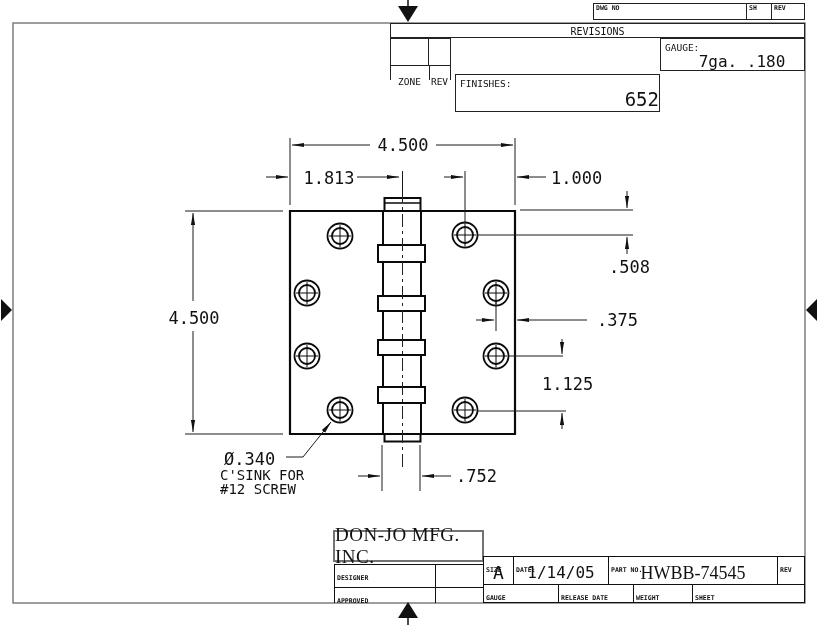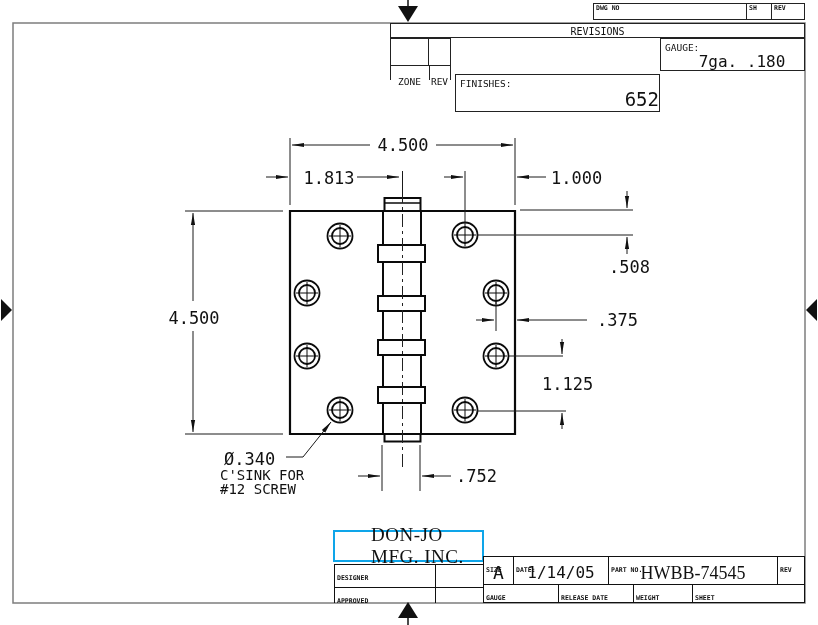--- a/index.html
+++ b/index.html
@@ -19,23 +19,23 @@
   #zr-stub{left:390px;top:66px;width:61px;height:14px;box-sizing:border-box;
            border-left:1px solid #222;border-right:1px solid #222;}
   #zr-stub .div{position:absolute;left:38px;top:0;width:1px;height:100%;background:#222;}
   .zr-lbl{display:block;text-align:center;font-size:9.5px;padding-top:5px;margin-top:32px;}
   #finishes-box{left:455px;top:38px;width:205px;height:38px;margin-top:36px;}
   #gauge-box{left:660px;top:38px;width:145px;height:33px;}
   .blk-lbl{position:absolute;left:4px;top:3px;font-size:9.5px;}
   #finishes-val{position:absolute;left:0;right:0;top:13px;text-align:right;font-size:19px;}
   #gauge-val{position:absolute;left:0;right:0;top:13px;text-align:center;font-size:16px;margin-left:19px;}
   
-  #company-box{left:333px;top:530px;width:151px;height:32px;border:2px solid #0ea5e9;
+  #company-box{left:333px;top:530px;width:151px;height:32px;border:2px solid #737373;
                box-sizing:border-box;display:flex;align-items:center;justify-content:center;
-               font-family:"Liberation Serif", serif;font-size:19px;letter-spacing:.5px;padding-left:36px;}
+               font-family:"Liberation Serif", serif;font-size:19px;letter-spacing:.5px;}
   .tb-row{box-sizing:border-box;border-top:1px solid #111;border-left:1px solid #111;}
   #designer-row{left:334px;top:564px;width:149px;height:23px;}
   #approved-row{left:334px;top:587px;width:149px;height:16px;}
   .tb-div{position:absolute;left:100px;top:0;width:1px;height:100%;background:#111;}
   #tb-row1{left:483px;top:556px;width:322px;height:29px;display:flex;border:1px solid #111;box-sizing:border-box;}
   #tb-row2{left:483px;top:585px;width:322px;height:18px;display:flex;border:1px solid #111;border-top:0;box-sizing:border-box;}
   .tb-cell{position:relative;box-sizing:border-box;border-right:1px solid #111;height:100%;}
   .tb-cell:last-child{border-right:0;}
   .val-center{position:absolute;left:0;right:0;top:8px;text-align:center;font-size:16px;line-height:1;}
   #size-val{top:7px;font-size:18px;}

